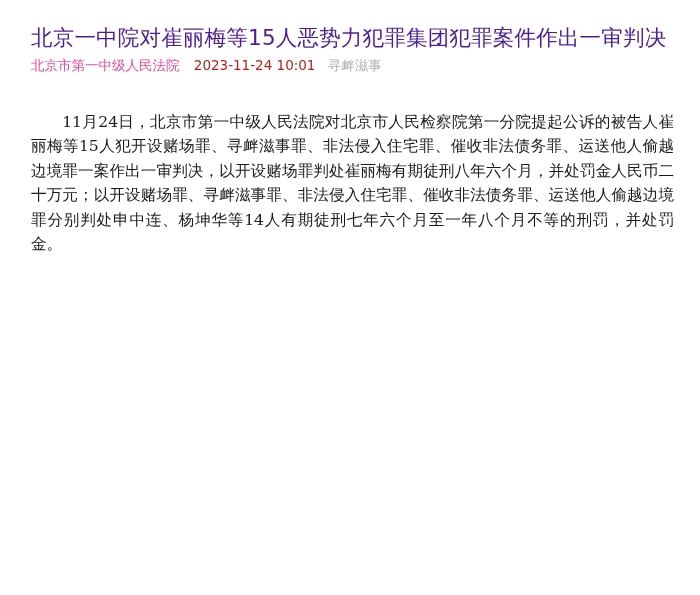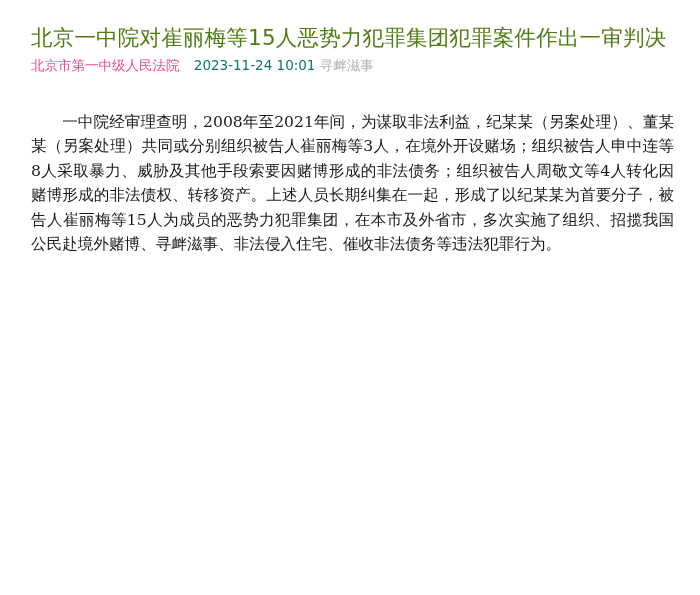--- a/index.html
+++ b/index.html
@@ -1,42 +1,42 @@
 <!DOCTYPE html>
 <html><head>
 <meta charset="utf-8">
 <style>
   html, body { margin: 0; padding: 0; background: #ffffff; }
   body { width: 700px; height: 595px; overflow: hidden; position: relative; }
   .title {
     position: absolute; left: 31px; top: 8px; width: 660px;
     font-family: "DejaVu Sans", sans-serif;
-    font-size: 21.5px; font-weight: normal; color: #4d7c0f;
+    font-size: 21.5px; font-weight: normal; color: #4c1d95;
     letter-spacing: 0.2px; white-space: nowrap; line-height: 32px;
   }
   .meta {
     position: absolute; left: 31px; top: 55px; white-space: nowrap;
     font-family: "DejaVu Sans", sans-serif; font-size: 13.5px; line-height: 20px;
   }
   .meta .source { color: #ec4899; margin-right: 10px; }
-  .meta .time { color: #0f766e; }
+  .meta .time { color: #b91c1c; margin-right: 8px; }
   .meta .loc { color: #b0b0b0; }
   .article {
     position: absolute; left: 31px; top: 110px; width: 643px;
     font-family: "DejaVu Serif", serif; font-size: 15.6px; color: #1a1a1a;
     line-height: 24.4px; text-align: justify;
   }
   .article p { margin: 0 0 30px 0; text-indent: 2em; }
 </style>
 </head>
 <body>
 
 <h1 class="title">北京一中院对崔丽梅等15人恶势力犯罪集团犯罪案件作出一审判决</h1>
 
 <div class="meta">
   <span class="source">北京市第一中级人民法院</span>
   <span class="time">2023-11-24 10:01</span>
   <span class="loc">寻衅滋事</span>
 </div>
 
 <div class="article">
-  <p>一中院经审理查明，2008年至2021年间，为谋取非法利益，纪某某（另案处理）、董某某（另案处理）共同或分别组织被告人崔丽梅等3人，在境外开设赌场；组织被告人申中连等8人采取暴力、威胁及其他手段索要因赌博形成的非法债务；组织被告人周敬文等4人转化因赌博形成的非法债权、转移资产。上述人员长期纠集在一起，形成了以纪某某为首要分子，被告人崔丽梅等15人为成员的恶势力犯罪集团，在本市及外省市，多次实施了组织、招揽我国公民赴境外赌博、寻衅滋事、非法侵入住宅、催收非法债务等违法犯罪行为。</p>
+  <p>11月24日，北京市第一中级人民法院对北京市人民检察院第一分院提起公诉的被告人崔丽梅等15人犯开设赌场罪、寻衅滋事罪、非法侵入住宅罪、催收非法债务罪、运送他人偷越边境罪一案作出一审判决，以开设赌场罪判处崔丽梅有期徒刑八年六个月，并处罚金人民币二十万元；以开设赌场罪、寻衅滋事罪、非法侵入住宅罪、催收非法债务罪、运送他人偷越边境罪分别判处申中连、杨坤华等14人有期徒刑七年六个月至一年八个月不等的刑罚，并处罚金。</p>
 </div>
 
 </body></html>

